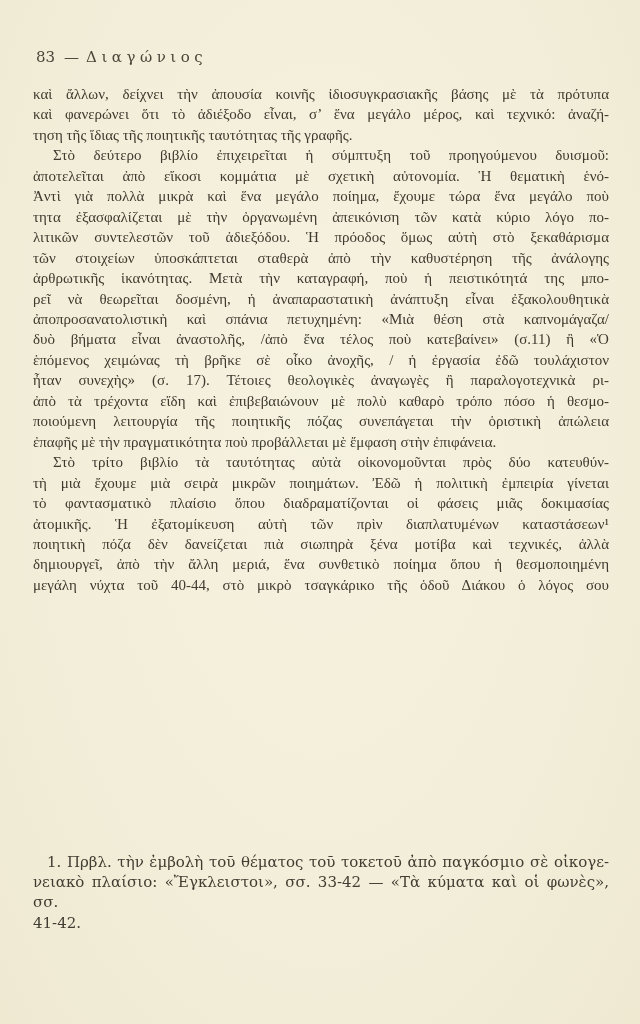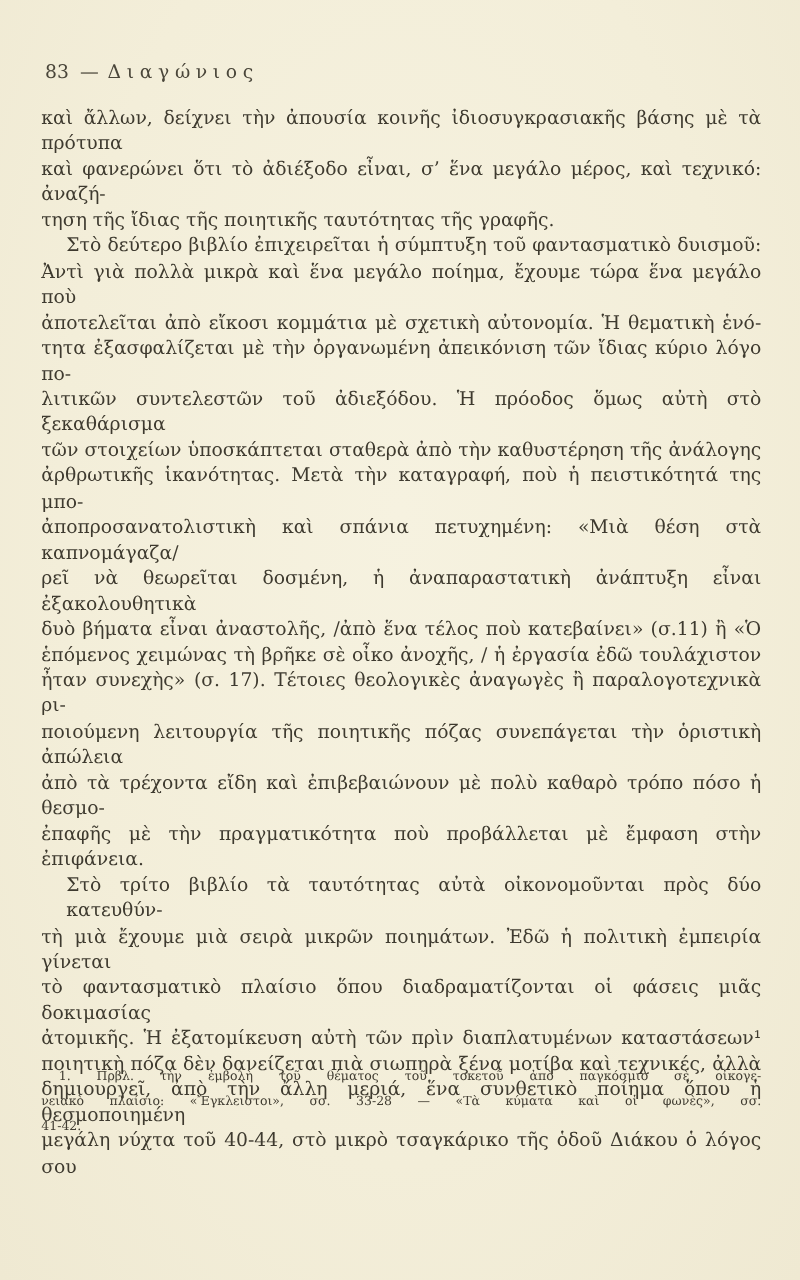--- a/index.html
+++ b/index.html
@@ -29,38 +29,38 @@
   .header .dash { margin: 0 7px 0 9px; }
   .header .title { letter-spacing: 4.5px; }
   .body-text {
     position: absolute;
     top: 84px;
     left: 33px;
     width: 576px;
     font-size: 15px;
     line-height: 20.45px;
   }
-  .para { margin: 0; }
+  .para { margin: 0; font-family: Liberation Serif, serif; }
   .line {
     text-align: justify;
     text-align-last: justify;
     white-space: normal;
   }
   .line.end {
     text-align-last: left;
   }
   .line.ind {
     padding-left: 20px;
   }
   .footnote {
     position: absolute;
     top: 852px;
     left: 33px;
     width: 576px;
-    font-size: 10px;
+    font-size: 15px;
     line-height: 20.2px;
     color: #413d32;
   }
   .footnote .line.ind { padding-left: 14px; }
 </style>
 </head>
 <body>
 
 <div class="page">
 
@@ -70,49 +70,49 @@
 
   <div class="body-text">
 
     <div class="para">
       <div class="line">καὶ ἄλλων, δείχνει τὴν ἀπουσία κοινῆς ἰδιοσυγκρασιακῆς βάσης μὲ τὰ πρότυπα</div>
       <div class="line">καὶ φανερώνει ὅτι τὸ ἀδιέξοδο εἶναι, σ’ ἕνα μεγάλο μέρος, καὶ τεχνικό: ἀναζή-</div>
       <div class="line end">τηση τῆς ἴδιας τῆς ποιητικῆς ταυτότητας τῆς γραφῆς.</div>
     </div>
 
     <div class="para">
-      <div class="line ind">Στὸ δεύτερο βιβλίο ἐπιχειρεῖται ἡ σύμπτυξη τοῦ φαντασματικὸ δυισμοῦ:</div>
+      <div class="line ind">Στὸ δεύτερο βιβλίο ἐπιχειρεῖται ἡ σύμπτυξη τοῦ προηγούμενου δυισμοῦ:</div>
+      <div class="line">ἀποτελεῖται ἀπὸ εἴκοσι κομμάτια μὲ σχετικὴ αὐτονομία. Ἡ θεματικὴ ἑνό-</div>
       <div class="line">Ἀντὶ γιὰ πολλὰ μικρὰ καὶ ἕνα μεγάλο ποίημα, ἔχουμε τώρα ἕνα μεγάλο ποὺ</div>
-      <div class="line">ἀποτελεῖται ἀπὸ εἴκοσι κομμάτια μὲ σχετικὴ αὐτονομία. Ἡ θεματικὴ ἑνό-</div>
-      <div class="line">τητα ἐξασφαλίζεται μὲ τὴν ὀργανωμένη ἀπεικόνιση τῶν ἴδιας κύριο λόγο πο-</div>
+      <div class="line">τητα ἐξασφαλίζεται μὲ τὴν ὀργανωμένη ἀπεικόνιση τῶν κατὰ κύριο λόγο πο-</div>
       <div class="line">λιτικῶν συντελεστῶν τοῦ ἀδιεξόδου. Ἡ πρόοδος ὅμως αὐτὴ στὸ ξεκαθάρισμα</div>
       <div class="line">τῶν στοιχείων ὑποσκάπτεται σταθερὰ ἀπὸ τὴν καθυστέρηση τῆς ἀνάλογης</div>
       <div class="line">ἀρθρωτικῆς ἱκανότητας. Μετὰ τὴν καταγραφή, ποὺ ἡ πειστικότητά της μπο-</div>
+      <div class="line">ρεῖ νὰ θεωρεῖται δοσμένη, ἡ ἀναπαραστατικὴ ἀνάπτυξη εἶναι ἐξακολουθητικὰ</div>
       <div class="line">ἀποπροσανατολιστικὴ καὶ σπάνια πετυχημένη: «Μιὰ θέση στὰ καπνομάγαζα/</div>
-      <div class="line">ρεῖ νὰ θεωρεῖται δοσμένη, ἡ ἀναπαραστατικὴ ἀνάπτυξη εἶναι ἐξακολουθητικὰ</div>
       <div class="line">δυὸ βήματα εἶναι ἀναστολῆς, /ἀπὸ ἕνα τέλος ποὺ κατεβαίνει» (σ.11) ἢ «Ὁ</div>
       <div class="line">ἑπόμενος χειμώνας τὴ βρῆκε σὲ οἶκο ἀνοχῆς, / ἡ ἐργασία ἐδῶ τουλάχιστον</div>
       <div class="line">ἦταν συνεχὴς» (σ. 17). Τέτοιες θεολογικὲς ἀναγωγὲς ἢ παραλογοτεχνικὰ ρι-</div>
+      <div class="line">ἀπὸ τὰ τρέχοντα εἴδη καὶ ἐπιβεβαιώνουν μὲ πολὺ καθαρὸ τρόπο πόσο ἡ θεσμο-</div>
       <div class="line">ποιούμενη λειτουργία τῆς ποιητικῆς πόζας συνεπάγεται τὴν ὁριστικὴ ἀπώλεια</div>
-      <div class="line">ἀπὸ τὰ τρέχοντα εἴδη καὶ ἐπιβεβαιώνουν μὲ πολὺ καθαρὸ τρόπο πόσο ἡ θεσμο-</div>
       <div class="line end">ἐπαφῆς μὲ τὴν πραγματικότητα ποὺ προβάλλεται μὲ ἔμφαση στὴν ἐπιφάνεια.</div>
     </div>
 
     <div class="para">
       <div class="line ind">Στὸ τρίτο βιβλίο τὰ ταυτότητας αὐτὰ οἰκονομοῦνται πρὸς δύο κατευθύν-</div>
       <div class="line">τὴ μιὰ ἔχουμε μιὰ σειρὰ μικρῶν ποιημάτων. Ἐδῶ ἡ πολιτικὴ ἐμπειρία γίνεται</div>
       <div class="line">τὸ φαντασματικὸ πλαίσιο ὅπου διαδραματίζονται οἱ φάσεις μιᾶς δοκιμασίας</div>
       <div class="line">ἀτομικῆς. Ἡ ἐξατομίκευση αὐτὴ τῶν πρὶν διαπλατυμένων καταστάσεων¹</div>
       <div class="line">ποιητικὴ πόζα δὲν δανείζεται πιὰ σιωπηρὰ ξένα μοτίβα καὶ τεχνικές, ἀλλὰ</div>
       <div class="line">δημιουργεῖ, ἀπὸ τὴν ἄλλη μεριά, ἕνα συνθετικὸ ποίημα ὅπου ἡ θεσμοποιημένη</div>
       <div class="line">μεγάλη νύχτα τοῦ 40-44, στὸ μικρὸ τσαγκάρικο τῆς ὁδοῦ Διάκου ὁ λόγος σου</div>
 
     </div>
 
   </div>
 
   <div class="footnote">
     <div class="line ind">1. Πρβλ. τὴν ἐμβολὴ τοῦ θέματος τοῦ τοκετοῦ ἀπὸ παγκόσμιο σὲ οἰκογε-</div>
-    <div class="line">νειακὸ πλαίσιο: «Ἔγκλειστοι», σσ. 33-28 — «Τὰ κύματα καὶ οἱ φωνὲς», σσ.</div>
+    <div class="line">νειακὸ πλαίσιο: «Ἔγκλειστοι», σσ. 33-42 — «Τὰ κύματα καὶ οἱ φωνὲς», σσ.</div>
     <div class="line end">41-42.</div>
   </div>
 
 </div>
 
 </body></html>

